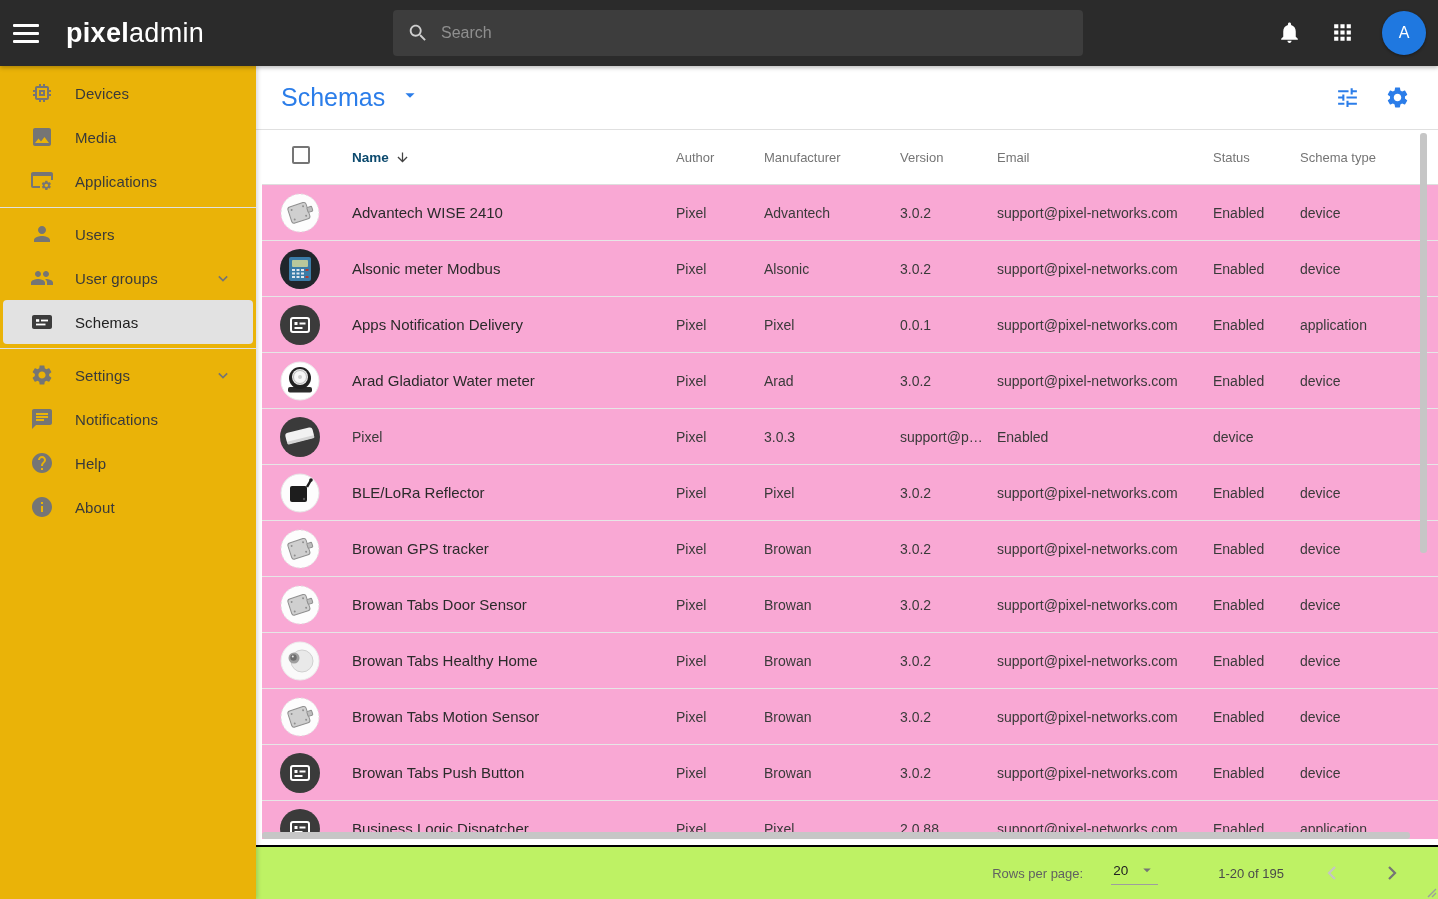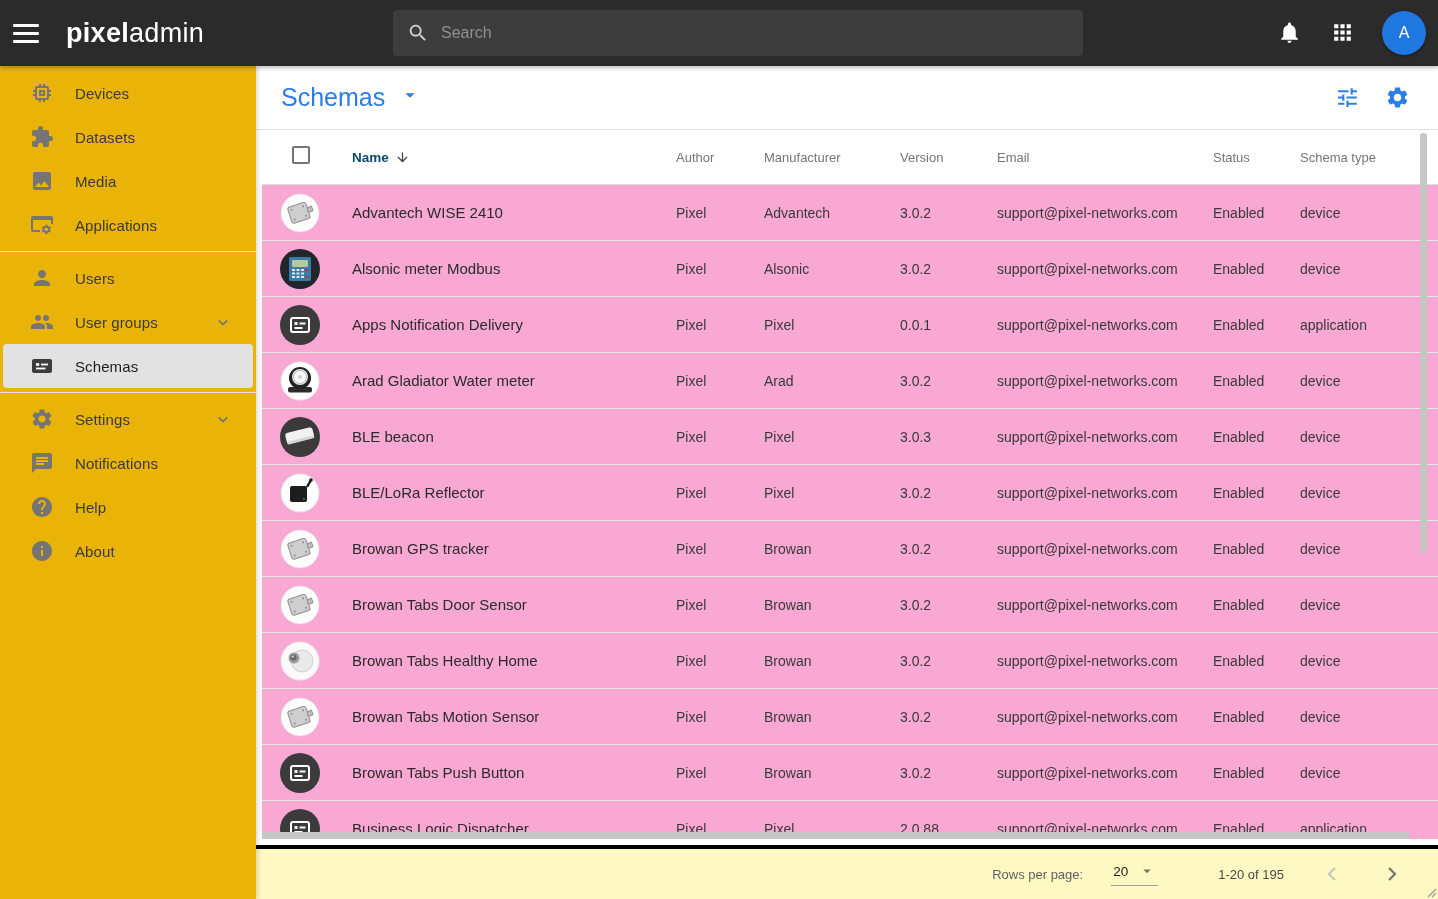--- a/index.html
+++ b/index.html
@@ -76,22 +76,22 @@
   .cell.cicon{ padding-left:18px; }
   .row-avatar{ width:40px; height:40px; display:block; }
   .row-avatar svg{ width:40px; height:40px; display:block; }
 
   .hscroll{ position:absolute; left:6px; bottom:0; width:1148px; height:7px;
     background:#c6c6c6; border-radius:3px; cursor:pointer; }
   .vscroll{ position:absolute; right:11px; top:67px; width:7px; height:420px;
     background:#c6c6c6; border-radius:3px; cursor:pointer; z-index:5; }
 
   
-  .pag{ position:absolute; left:0; bottom:0; width:100%; height:54px; border-top:4px solid #000000;
-    background:#fef9c3; display:flex; align-items:center; justify-content:flex-end;
+  .pag{ position:absolute; left:0; bottom:0; width:100%; height:54px; border-top:2px solid #000000;
+    background:#bef264; display:flex; align-items:center; justify-content:flex-end;
     padding-right:34px; font-size:13px; color:#4a4a4a; }
   .pag .rpp-label{ color:#616161; }
   .rpp-select{ display:flex; align-items:center; gap:10px; margin-left:28px;
     border-bottom:1px solid #9e9e9e; padding:0 2px 5px 2px; cursor:pointer; }
   .rpp-select .val{ font-size:13.5px; color:#212121; }
   .rpp-select svg{ width:18px; height:18px; fill:#757575; }
   .pag .range{ margin-left:60px; }
   .pag-btn{ background:none; border:none; padding:0; margin-left:36px; cursor:pointer;
     width:24px; height:24px; }
   .pag-btn svg{ width:24px; height:24px; fill:none; stroke-width:2.2; }
@@ -137,26 +137,20 @@
 <aside class="sidebar">
   <nav id="sidebar-nav">
       <div class="side-item">
         <svg viewBox="0 0 24 24">
           <path d="M15 9H9v6h6V9zm-2 4h-2v-2h2v2zm8-2V9h-2V7c0-1.1-.9-2-2-2h-2V3h-2v2h-2V3H9v2H7c-1.1 0-2 .9-2 2v2H3v2h2v2H3v2h2v2c0 1.1.9 2 2 2h2v2h2v-2h2v2h2v-2h2c1.1 0 2-.9 2-2v-2h2v-2h-2v-2h2zm-4 6H7V7h10v10z"></path>
         </svg>
         <span class="lbl">Devices</span>
       </div>
       <div class="side-item">
         <svg viewBox="0 0 24 24">
-          <path d="M20.5 11H19V7c0-1.1-.9-2-2-2h-4V3.5C13 2.12 11.88 1 10.5 1S8 2.12 8 3.5V5H4c-1.1 0-1.99.9-1.99 2v3.8H3.5c1.49 0 2.7 1.21 2.7 2.7s-1.21 2.7-2.7 2.7H2V20c0 1.1.9 2 2 2h3.8v-1.5c0-1.49 1.21-2.7 2.7-2.7 1.49 0 2.7 1.21 2.7 2.7V22H17c1.1 0 2-.9 2-2v-4h1.5c1.38 0 2.5-1.12 2.5-2.5S21.88 11 20.5 11z"></path>
-        </svg>
-        <span class="lbl">Datasets</span>
-      </div>
-      <div class="side-item">
-        <svg viewBox="0 0 24 24">
           <path d="M21 19V5c0-1.1-.9-2-2-2H5c-1.1 0-2 .9-2 2v14c0 1.1.9 2 2 2h14c1.1 0 2-.9 2-2zM8.5 13.5l2.5 3.01L14.5 12l4.5 6H5l3.5-4.5z"></path>
         </svg>
         <span class="lbl">Media</span>
       </div>
       <div class="side-item">
         <svg viewBox="0 0 24 24">
           <path d="M21 3H3c-1.1 0-2 .9-2 2v12c0 1.1.9 2 2 2h7v-2H3V7h18v4h2V5c0-1.1-.9-2-2-2z"></path>
           <g transform="translate(10.6,10.6) scale(0.48)">
             <path d="M19.14 12.94c.04-.3.06-.61.06-.94 0-.32-.02-.64-.07-.94l2.03-1.58c.18-.14.23-.41.12-.61l-1.92-3.32c-.12-.22-.37-.29-.59-.22l-2.39.96c-.5-.38-1.03-.7-1.62-.94l-.36-2.54c-.04-.24-.24-.41-.48-.41h-3.84c-.24 0-.43.17-.47.41l-.36 2.54c-.59.24-1.13.57-1.62.94l-2.39-.96c-.22-.08-.47 0-.59.22L2.74 8.87c-.12.21-.08.47.12.61l2.03 1.58c-.05.3-.09.63-.09.94s.02.64.07.94l-2.03 1.58c-.18.14-.23.41-.12.61l1.92 3.32c.12.22.37.29.59.22l2.39-.96c.5.38 1.03.7 1.62.94l.36 2.54c.05.24.24.41.48.41h3.84c.24 0 .44-.17.47-.41l.36-2.54c.59-.24 1.13-.56 1.62-.94l2.39.96c.22.08.47 0 .59-.22l1.92-3.32c.12-.22.07-.47-.12-.61l-2.01-1.58zM12 15.6c-1.98 0-3.6-1.62-3.6-3.6s1.62-3.6 3.6-3.6 3.6 1.62 3.6 3.6-1.62 3.6-3.6 3.6z"></path>
           </g>
@@ -366,21 +360,20 @@
             <span class="row-avatar">
               <svg viewBox="0 0 40 40">
                 <circle cx="20" cy="20" r="20" fill="#3a3a3a"></circle>
                 <g transform="rotate(-14 20 20)">
                   <rect x="6" y="13" width="28" height="11" rx="3" fill="#f2f2f2"></rect>
                   <rect x="6" y="21.5" width="28" height="3" rx="1.5" fill="#d5d5d5"></rect>
                 </g>
               </svg>
             </span>
           </div>
-    <div class="cell cname">BLE beacon</div>
     <div class="cell">Pixel</div>
     <div class="cell">Pixel</div>
     <div class="cell">3.0.3</div>
     <div class="cell">support@pixel-networks.com</div>
     <div class="cell">Enabled</div>
     <div class="cell">device</div>
   </div>
 
   <div class="trow">
     <div class="cell cicon">

